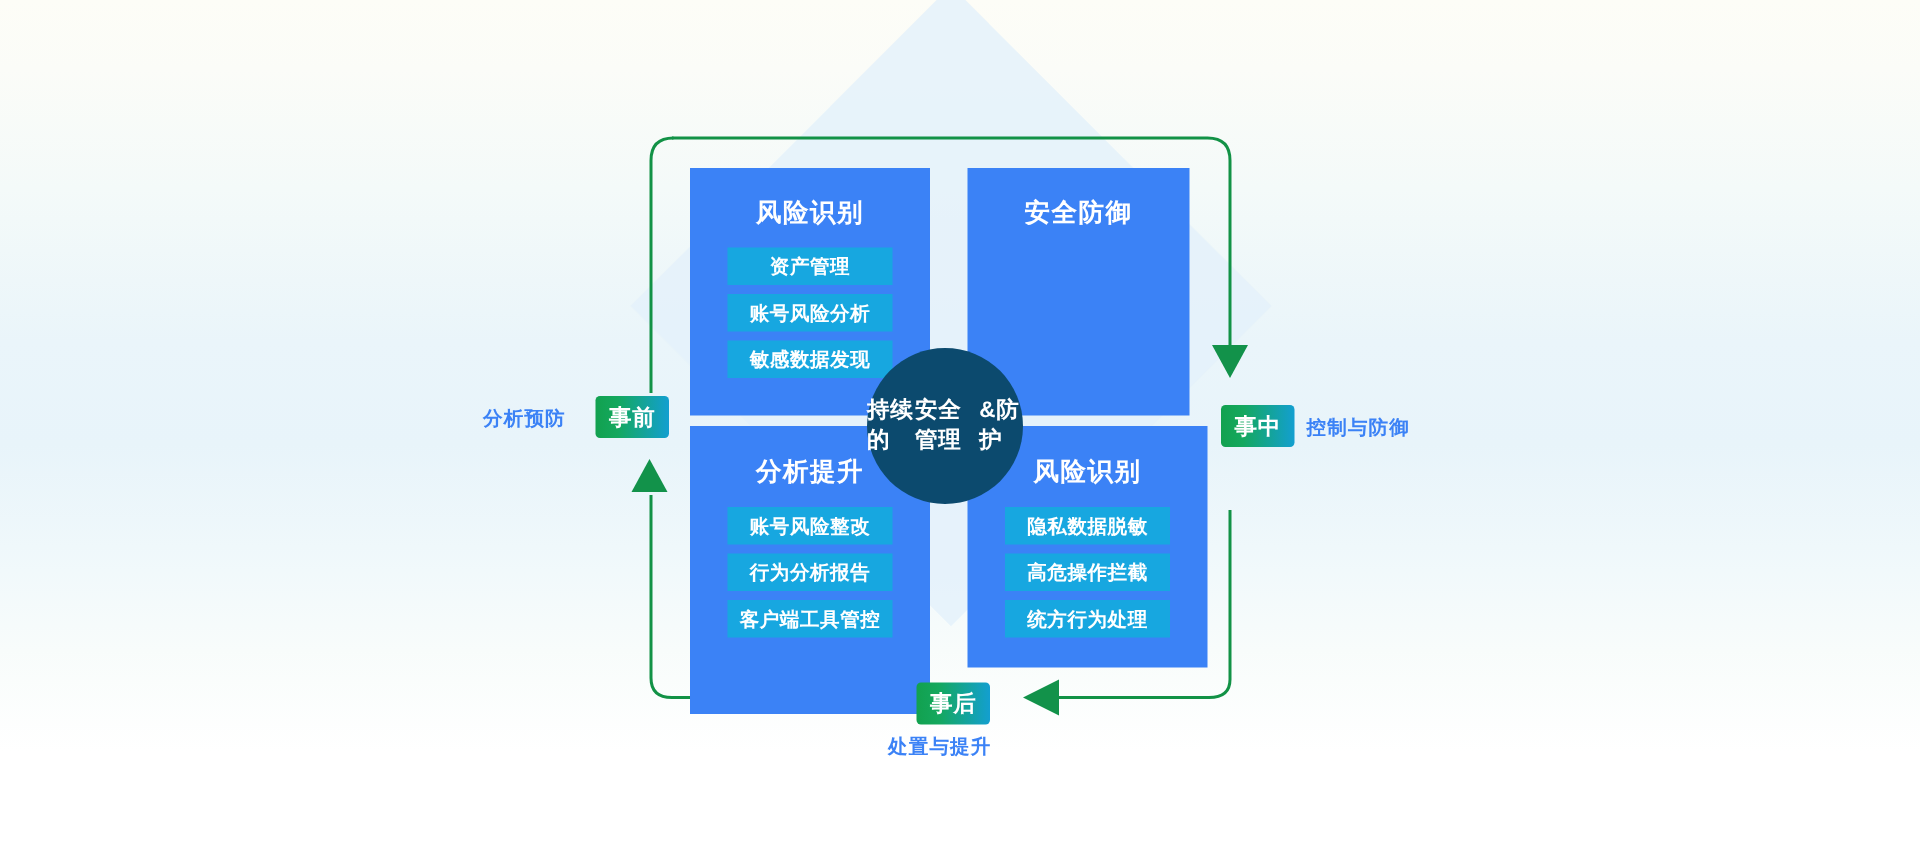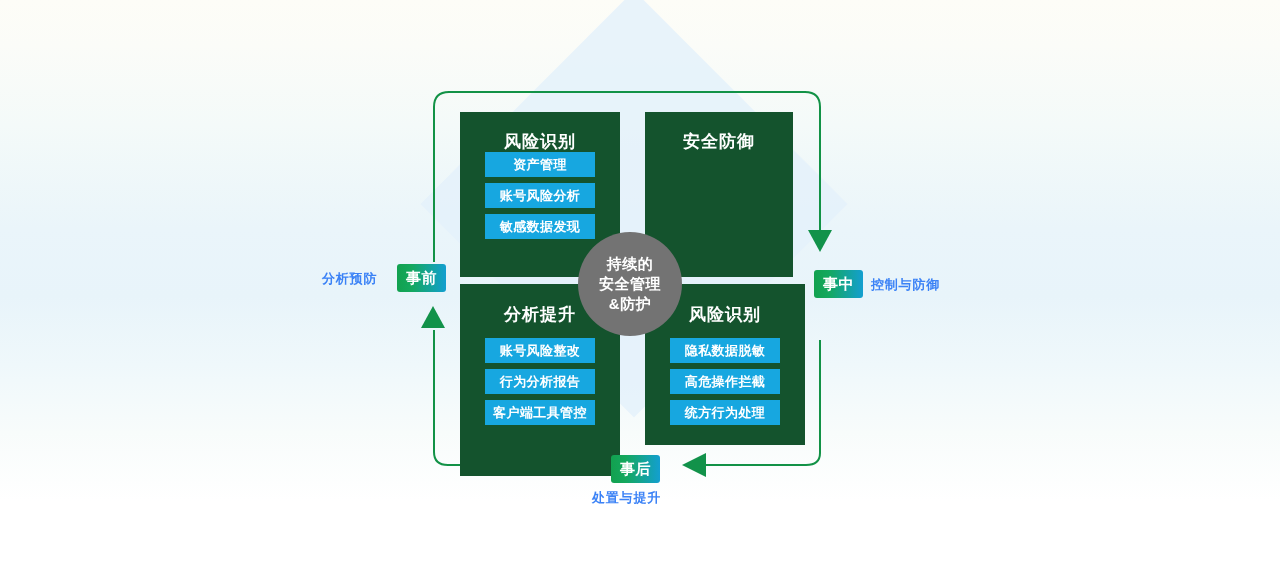--- a/index.html
+++ b/index.html
@@ -50,21 +50,21 @@
     left: 0;
     top: 0;
     width: 1280px;
     height: 570px;
     pointer-events: none;
   }
 
   
   .panel {
     position: absolute;
-    background: #14532d;
+    background: #3b82f6;
     box-sizing: border-box;
     padding-left: 31px;
   }
   .panel-tl { left: 460px; top: 112px; width: 160px; height: 165px; }
   .panel-tr { left: 645px; top: 112px; width: 148px; height: 165px; }
   .panel-bl { left: 460px; top: 284px; width: 160px; height: 192px; }
   .panel-br { left: 645px; top: 284px; width: 160px; height: 161px; }
 
   .panel-title {
     position: absolute;
@@ -85,21 +85,21 @@
   .tag-list {
     position: absolute;
     left: 0;
     right: 0;
     display: flex;
     flex-direction: column;
     align-items: center;
     gap: 6px;
   }
   .panel-tl .tag-list,
-  .panel-tr .tag-list { top: 40px; }
+  .panel-tr .tag-list { top: 53px; }
   .panel-bl .tag-list,
   .panel-br .tag-list { top: 54px; }
 
   .tag {
     width: 110px;
     height: 25px;
     background: #17a7e0;
     color: #ffffff;
     font-size: 13px;
     font-weight: 700;
@@ -114,23 +114,23 @@
   .panel-br .tag { width: 110px; }
 
   
   .core {
     position: absolute;
     left: 578px;
     top: 232px;
     width: 104px;
     height: 104px;
     border-radius: 50%;
-    background: #737373;
-    display: flex;
-    flex-direction: column;
+    background: #0c4a6e;
+    display: flex;
+    flex-direction: row;
     align-items: center;
     justify-content: center;
     color: #ffffff;
     font-size: 15px;
     font-weight: 700;
     line-height: 20px;
     letter-spacing: .5px;
     z-index: 5;
   }
   .core span { display: block; }

